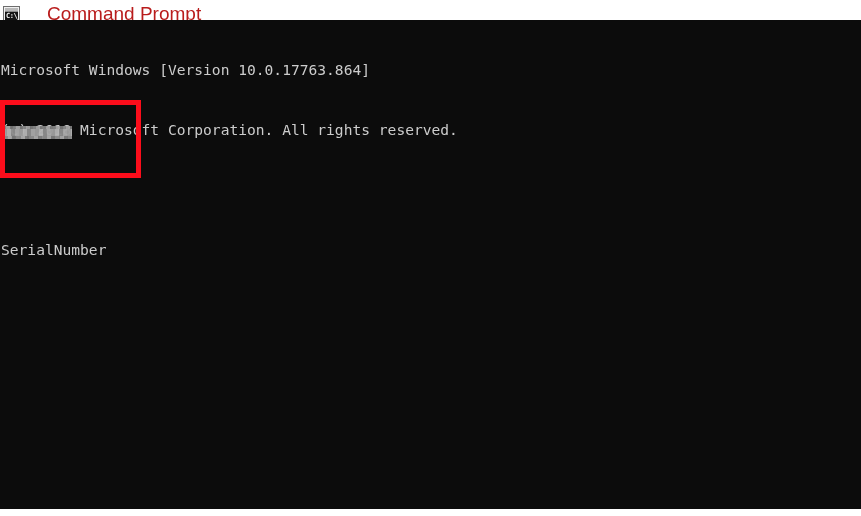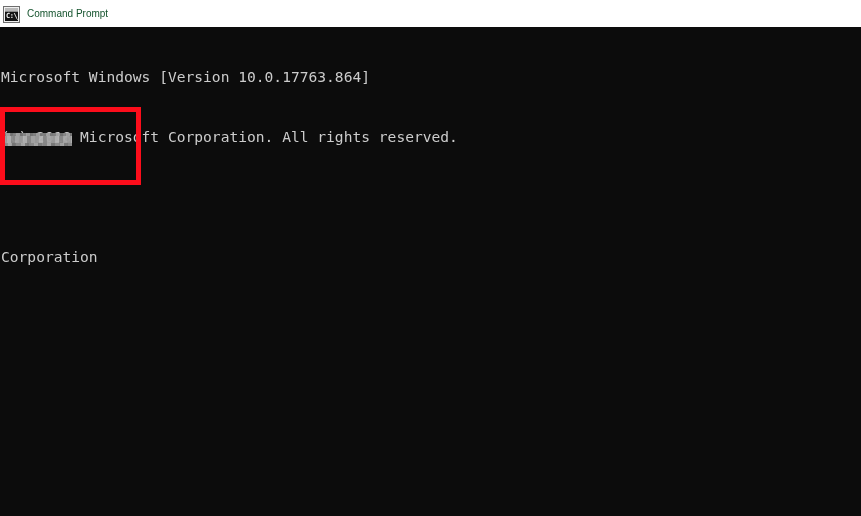--- a/index.html
+++ b/index.html
@@ -69,31 +69,32 @@
     line-height: 9px;
     font-weight: bold;
     letter-spacing: -0.5px;
     text-align: left;
     padding-left: 1px;
     overflow: hidden;
   }
 
   .title-text {
     font-family: "Liberation Sans", sans-serif;
-    font-size: 10px;
-    color: #14532d;
+    font-size: 19px;
+    color: #b91c1c;
     line-height: 17px;
     white-space: nowrap;
+    margin-left: 20px;
   }
 
   
   .console {
     position: absolute;
     left: 0;
-    top: 27px;
+    top: 20px;
     width: 861px;
     height: 489px;
     background: #0c0c0c;
     overflow: hidden;
   }
 
   .console-text {
     position: absolute;
     left: 1px;
     top: 0px;
@@ -171,21 +172,21 @@
     </div>
     <div class="title-text">Command Prompt</div>
   </div>
 
   <div class="console">
 
     <div class="console-text">
       <div class="console-line">Microsoft Windows [Version 10.0.17763.864]</div>
       <div class="console-line">(c) 2018 Microsoft Corporation. All rights reserved.</div>
       <div class="console-line"></div>
-      <div class="console-line">Corporation</div>
+      <div class="console-line">SerialNumber</div>
       <div class="console-line"></div>
       <div class="console-line"></div>
       <div class="console-line"></div>
       
     </div>
 
     <div class="redacted"></div>
 
     <div class="highlight-box"></div>
 

